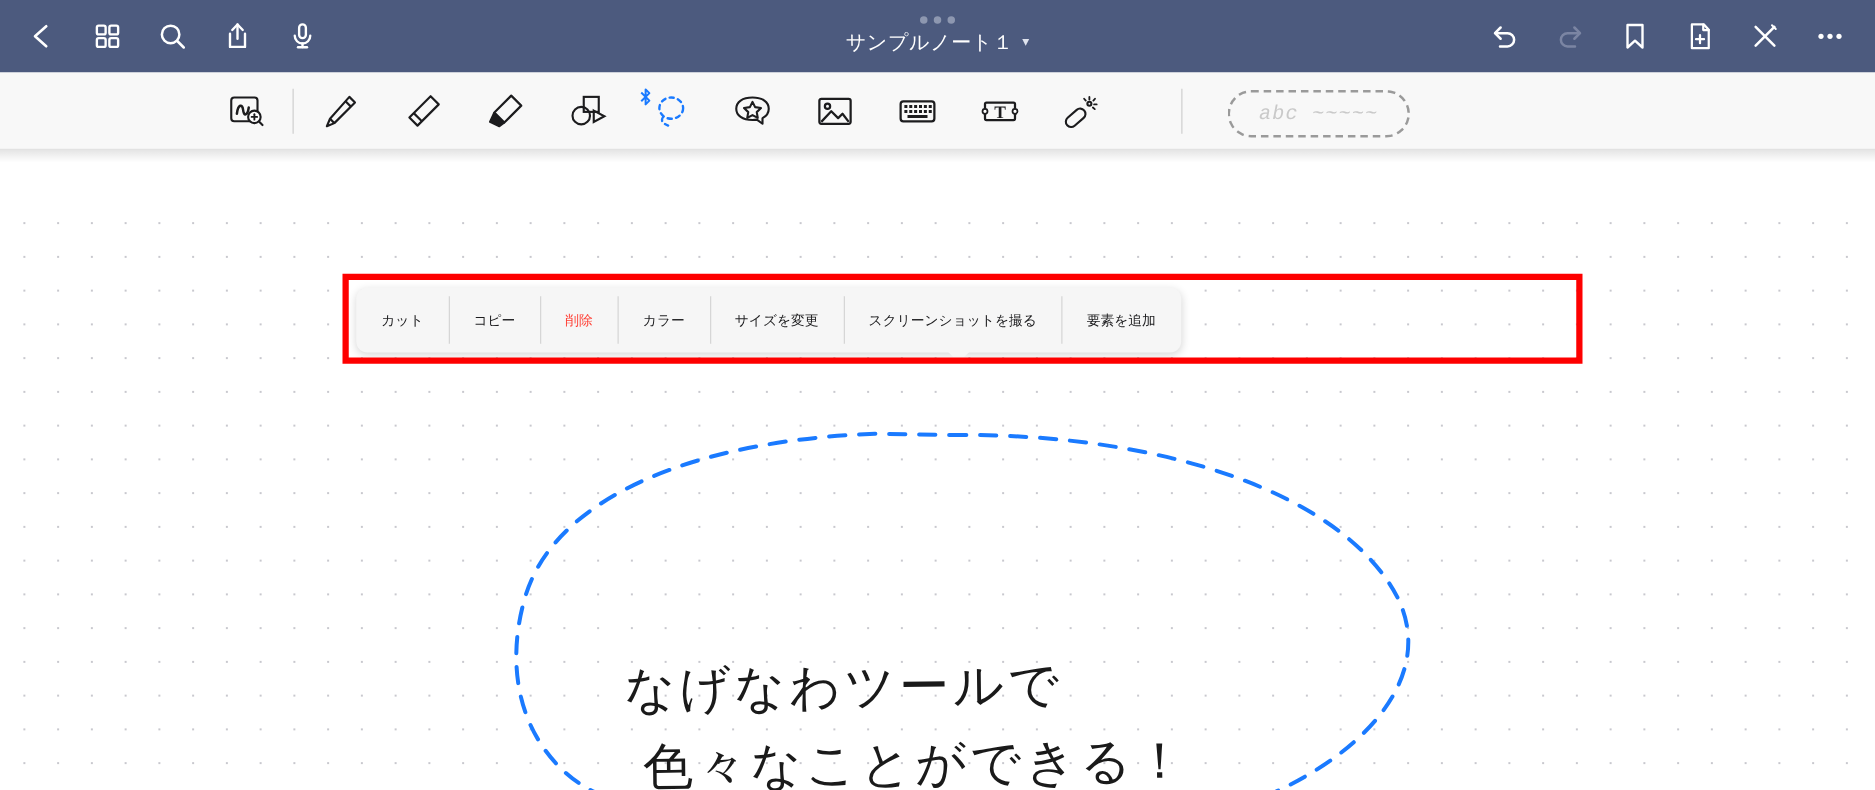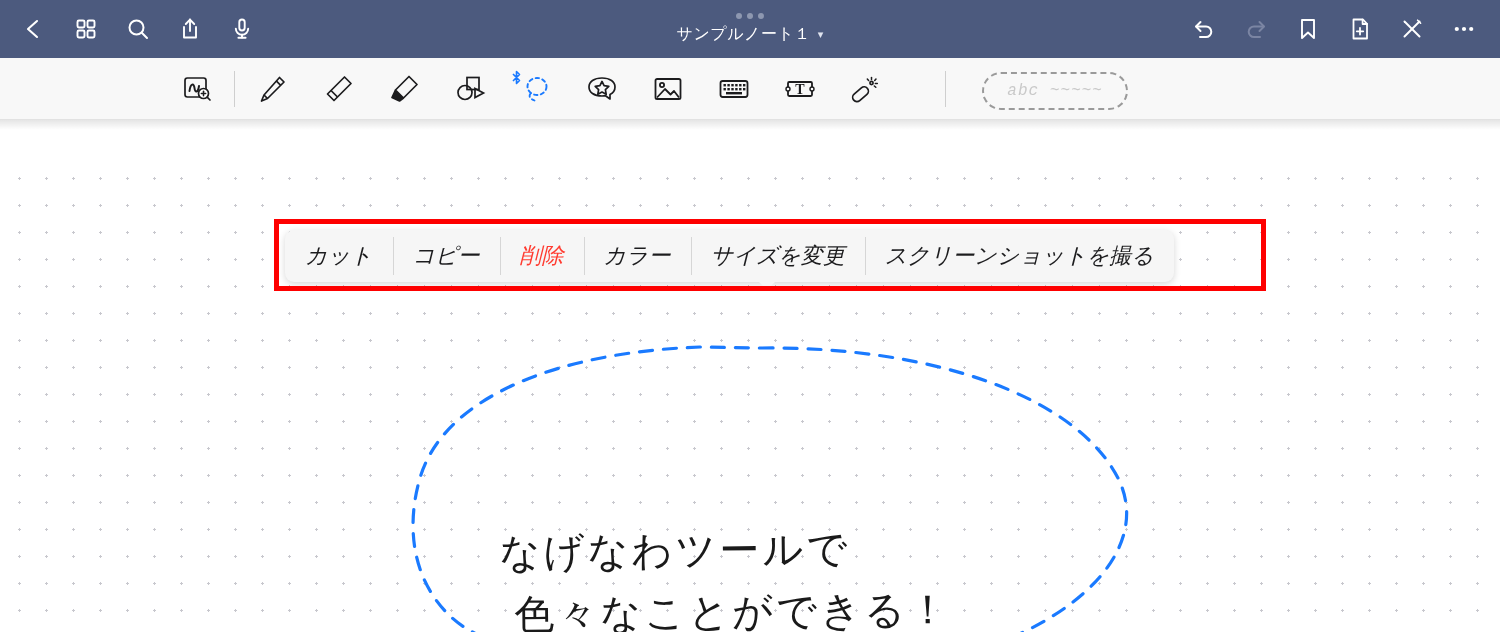--- a/index.html
+++ b/index.html
@@ -102,27 +102,26 @@
     background: #f6f6f6;
     border-radius: 9px;
     display: flex; align-items: stretch;
     box-shadow: 0 2px 7px rgba(0,0,0,0.16);
     z-index: 25;
     overflow: visible;
   }
   .ctx-item {
     display: flex; align-items: center; justify-content: center;
     padding: 0 20px;
-    font-size: 22px;
+    font-size: 11px;
     color: #1c1c1e;
     font-family: "DejaVu Sans", "Liberation Sans", sans-serif;
     cursor: pointer;
     position: relative;
     white-space: nowrap;
-    font-style: italic;
   }
   .ctx-item + .ctx-item::before {
     content: ""; position: absolute; left: 0; top: 7px; bottom: 7px;
     width: 1px; background: #d6d6d6;
   }
   .ctx-item.danger { color: #ff3b30; }
   .ctx-item:first-child { border-top-left-radius: 9px; border-bottom-left-radius: 9px; }
   .ctx-item:last-child { border-top-right-radius: 9px; border-bottom-right-radius: 9px; }
   .ctx-tail {
     position: absolute; left: 472px; bottom: -8px;
@@ -392,18 +391,19 @@
 
   <div class="canvas-shadow"></div>
 
   <div class="ctx-menu">
     <div class="ctx-item">カット</div>
     <div class="ctx-item">コピー</div>
     <div class="ctx-item danger">削除</div>
     <div class="ctx-item">カラー</div>
     <div class="ctx-item">サイズを変更</div>
     <div class="ctx-item">スクリーンショットを撮る</div>
+    <div class="ctx-item">要素を追加</div>
     <div class="ctx-tail"></div>
   </div>
 
   <div class="red-box"></div>
 
 </div>
 
 </body></html>

